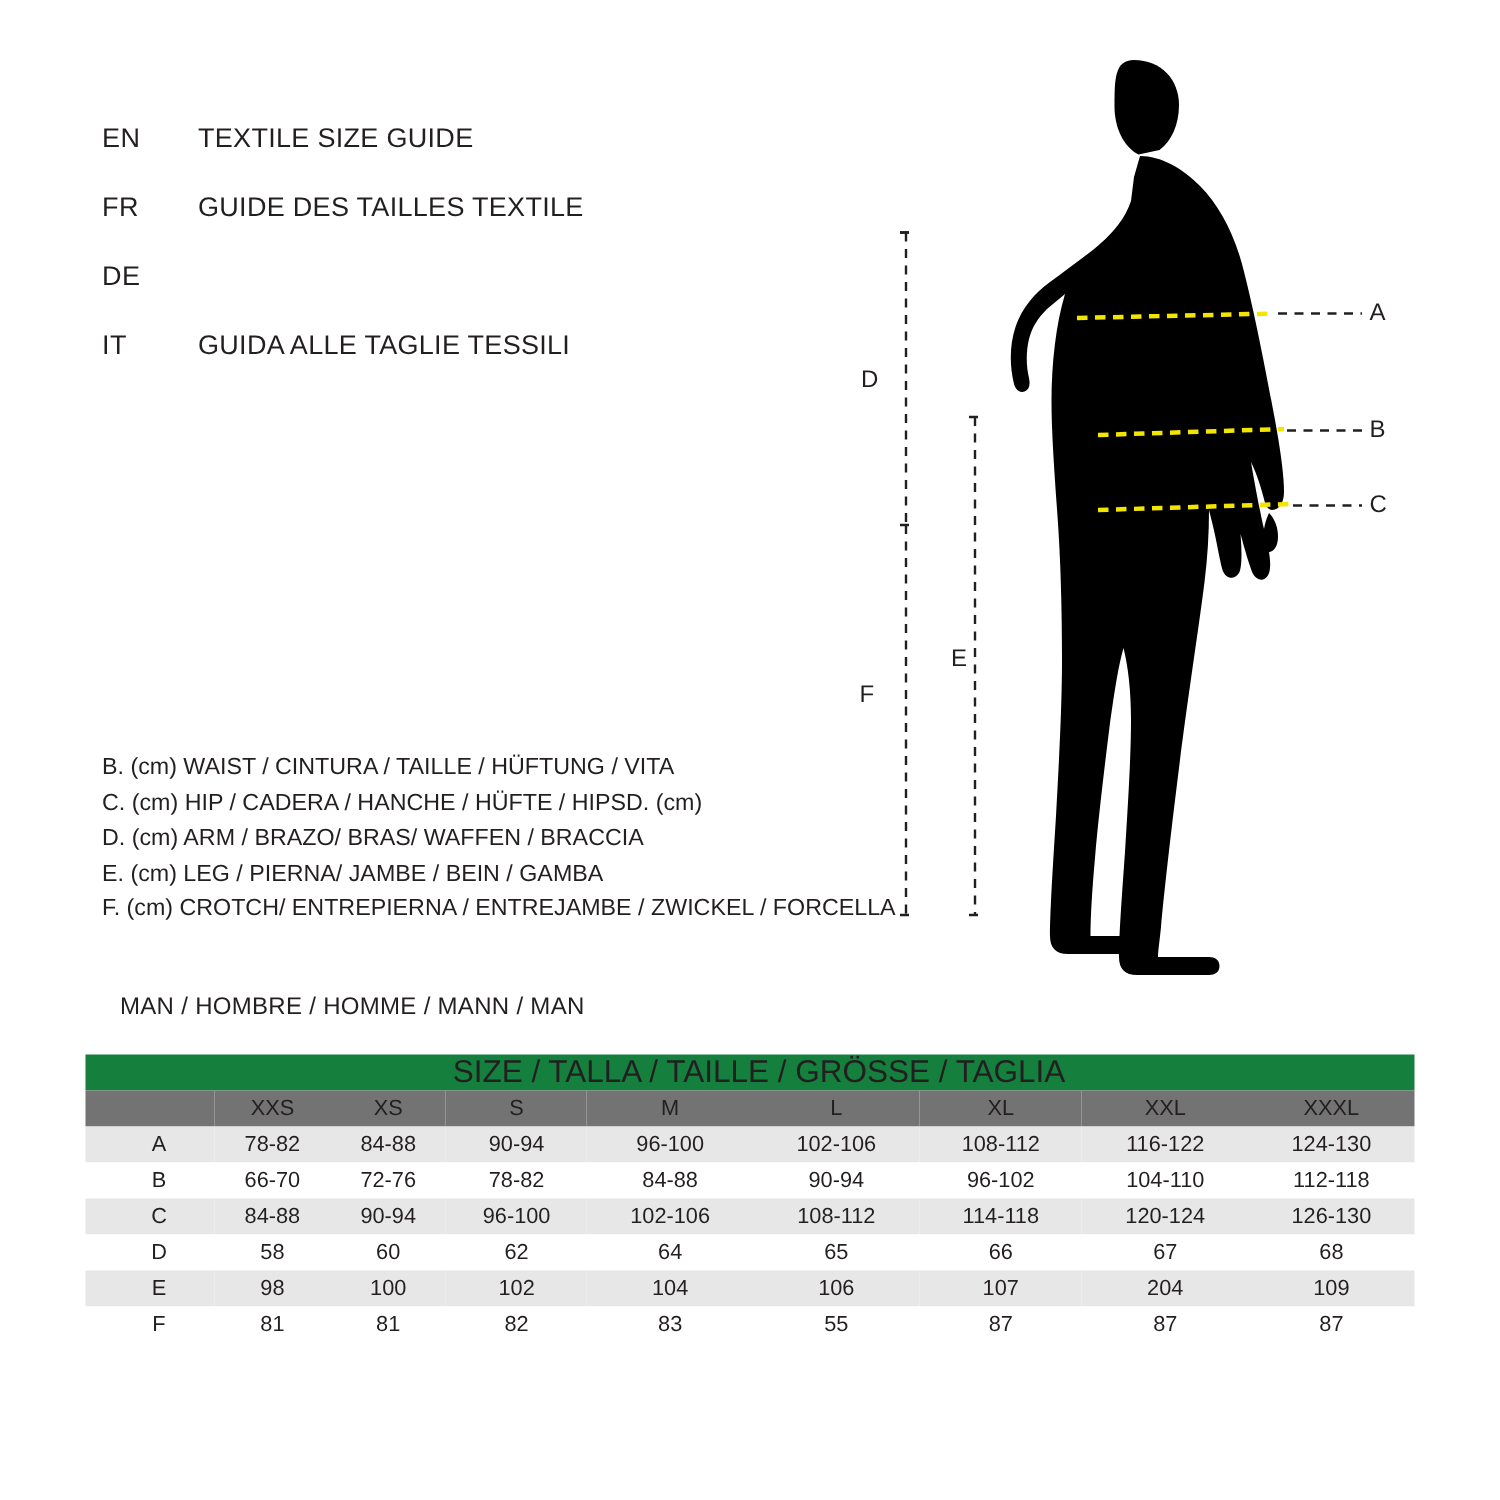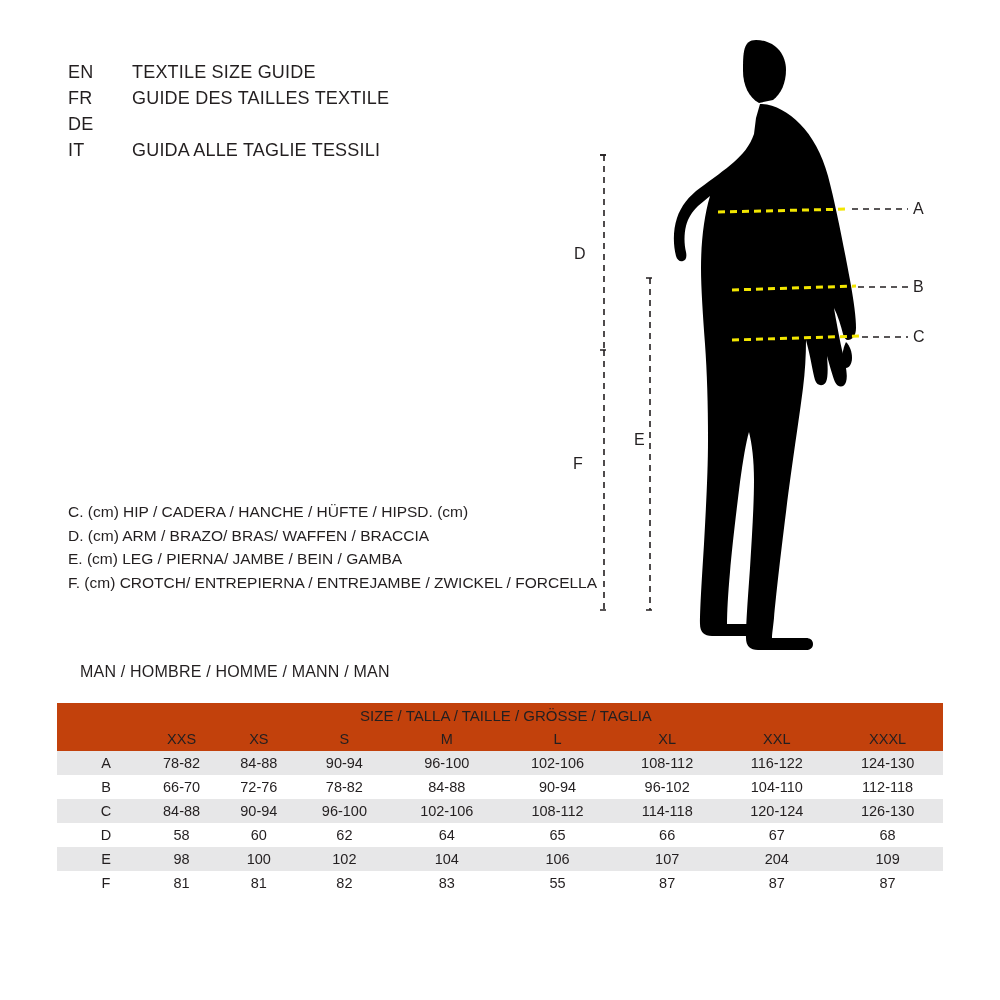--- a/index.html
+++ b/index.html
@@ -20,20 +20,21 @@
   #title-block {
     position: absolute;
     left: 68px;
     top: 62px;
     width: 500px;
   }
   .title-row {
     display: flex;
     align-items: baseline;
     height: 26px;
+    margin-top: 20px;
   }
   .title-lang {
     width: 64px;
     font-size: 18px;
     letter-spacing: .3px;
   }
   .title-text {
     font-size: 18px;
     letter-spacing: .2px;
   }
@@ -68,36 +69,36 @@
     font-size: 14.5px;
   }
   #size-table td, #size-table th {
     padding: 0;
     height: 24px;
     font-weight: normal;
     text-align: center;
     vertical-align: middle;
   }
   .head-banner {
-    background: #c2410c;
+    background: #15803d;
     color: #231f20;
     text-align: left;
     padding-left: 12px !important;
-    font-size: 15px;
+    font-size: 21px;
     height: 26px;
   }
   .row-shade td { background: #e7e7e8; }
   .row-plain td { background: #ffffff; }
   .col-label {
     text-align: left;
     padding-left: 12px !important;
     width: 74px;
   }
   .col-head-row td {
-    background: #c2410c;
+    background: #737373;
     font-size: 14.5px;
   }
 
   
   #figure-area {
     position: absolute;
     left: 560px;
     top: 20px;
     width: 430px;
     height: 650px;
@@ -219,20 +220,21 @@
 
   <span class="marker-letter" style="left:353px; top:180px;">A</span>
   <span class="marker-letter" style="left:353px; top:258px;">B</span>
   <span class="marker-letter" style="left:353px; top:308px;">C</span>
   <span class="marker-letter" style="left:14px; top:225px;">D</span>
   <span class="marker-letter" style="left:74px; top:411px;">E</span>
   <span class="marker-letter" style="left:13px; top:435px;">F</span>
 </div>
 
 <div id="legend-block">
+  <div class="legend-row">B. (cm) WAIST / CINTURA / TAILLE / HÜFTUNG / VITA</div>
   <div class="legend-row">C. (cm) HIP / CADERA / HANCHE / HÜFTE / HIPSD. (cm)</div>
   <div class="legend-row">D. (cm) ARM / BRAZO/ BRAS/ WAFFEN / BRACCIA</div>
   <div class="legend-row">E. (cm) LEG / PIERNA/ JAMBE / BEIN / GAMBA</div>
   <div class="legend-row">F. (cm) CROTCH/ ENTREPIERNA / ENTREJAMBE / ZWICKEL / FORCELLA</div>
 </div>
 
 <div id="gender-label">MAN / HOMBRE / HOMME / MANN / MAN</div>
 
 <table id="size-table">
   <tbody>

